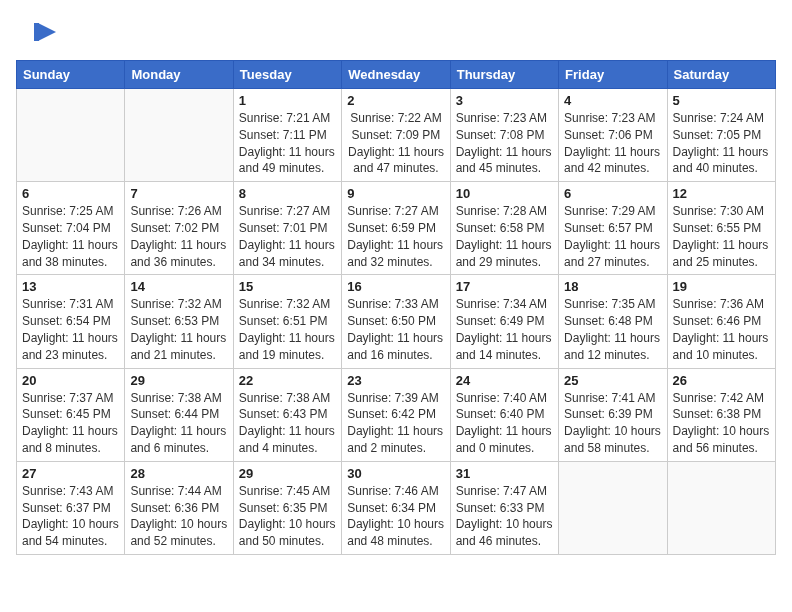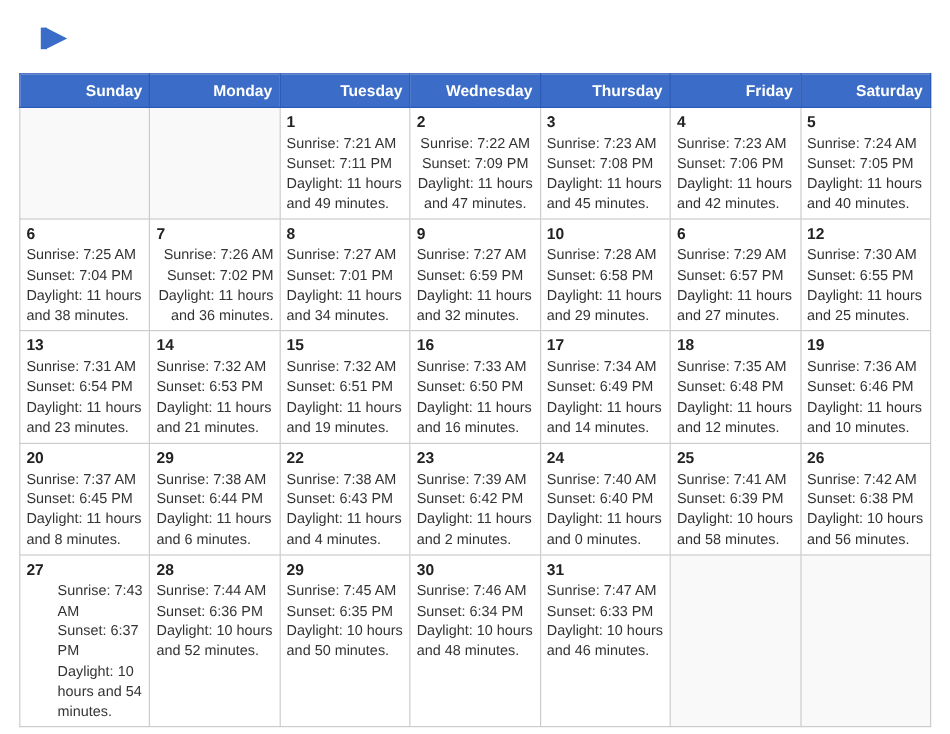--- a/index.html
+++ b/index.html
@@ -36,21 +36,21 @@
       border-collapse: collapse;
       margin: 0 8px;
       width: calc(100% - 16px);
     }
     th {
       background: #3a6cc8;
       color: #fff;
       font-size: 13px;
       font-weight: bold;
       padding: 6px 6px;
-      text-align: right;
+      text-align: left;
       border: 1px solid #2a5ab8;
     }
     td {
       border: 1px solid #ccc;
       vertical-align: top;
       padding: 4px 5px;
       font-size: 10.5px;
       color: #333;
       width: 14.28%;
       min-height: 80px;
@@ -151,21 +151,21 @@
         </tr>
         <tr>
           <td>
             <span class="day-num">6</span>
             <div class="day-info" style="white-space: pre-line;">Sunrise: 7:25 AM
 Sunset: 7:04 PM
 Daylight: 11 hours and 38 minutes.</div>
           </td>
           <td>
             <span class="day-num">7</span>
-            <div class="day-info" style="white-space: pre-line; text-align: right;">Sunrise: 7:26 AM
+            <div class="day-info" style="white-space: pre-line;">Sunrise: 7:26 AM
 Sunset: 7:02 PM
 Daylight: 11 hours and 36 minutes.</div>
           </td>
           <td>
             <span class="day-num">8</span>
             <div class="day-info" style="white-space: pre-line;">Sunrise: 7:27 AM
 Sunset: 7:01 PM
 Daylight: 11 hours and 34 minutes.</div>
           </td>
           <td>
@@ -277,21 +277,21 @@
           <td>
             <span class="day-num">26</span>
             <div class="day-info" style="white-space: pre-line;">Sunrise: 7:42 AM
 Sunset: 6:38 PM
 Daylight: 10 hours and 56 minutes.</div>
           </td>
         </tr>
         <tr>
           <td>
             <span class="day-num">27</span>
-            <div class="day-info" style="white-space: pre-line; margin-left: 26px;">Sunrise: 7:43 AM
+            <div class="day-info" style="white-space: pre-line;">Sunrise: 7:43 AM
 Sunset: 6:37 PM
 Daylight: 10 hours and 54 minutes.</div>
           </td>
           <td>
             <span class="day-num">28</span>
             <div class="day-info" style="white-space: pre-line;">Sunrise: 7:44 AM
 Sunset: 6:36 PM
 Daylight: 10 hours and 52 minutes.</div>
           </td>
           <td>

